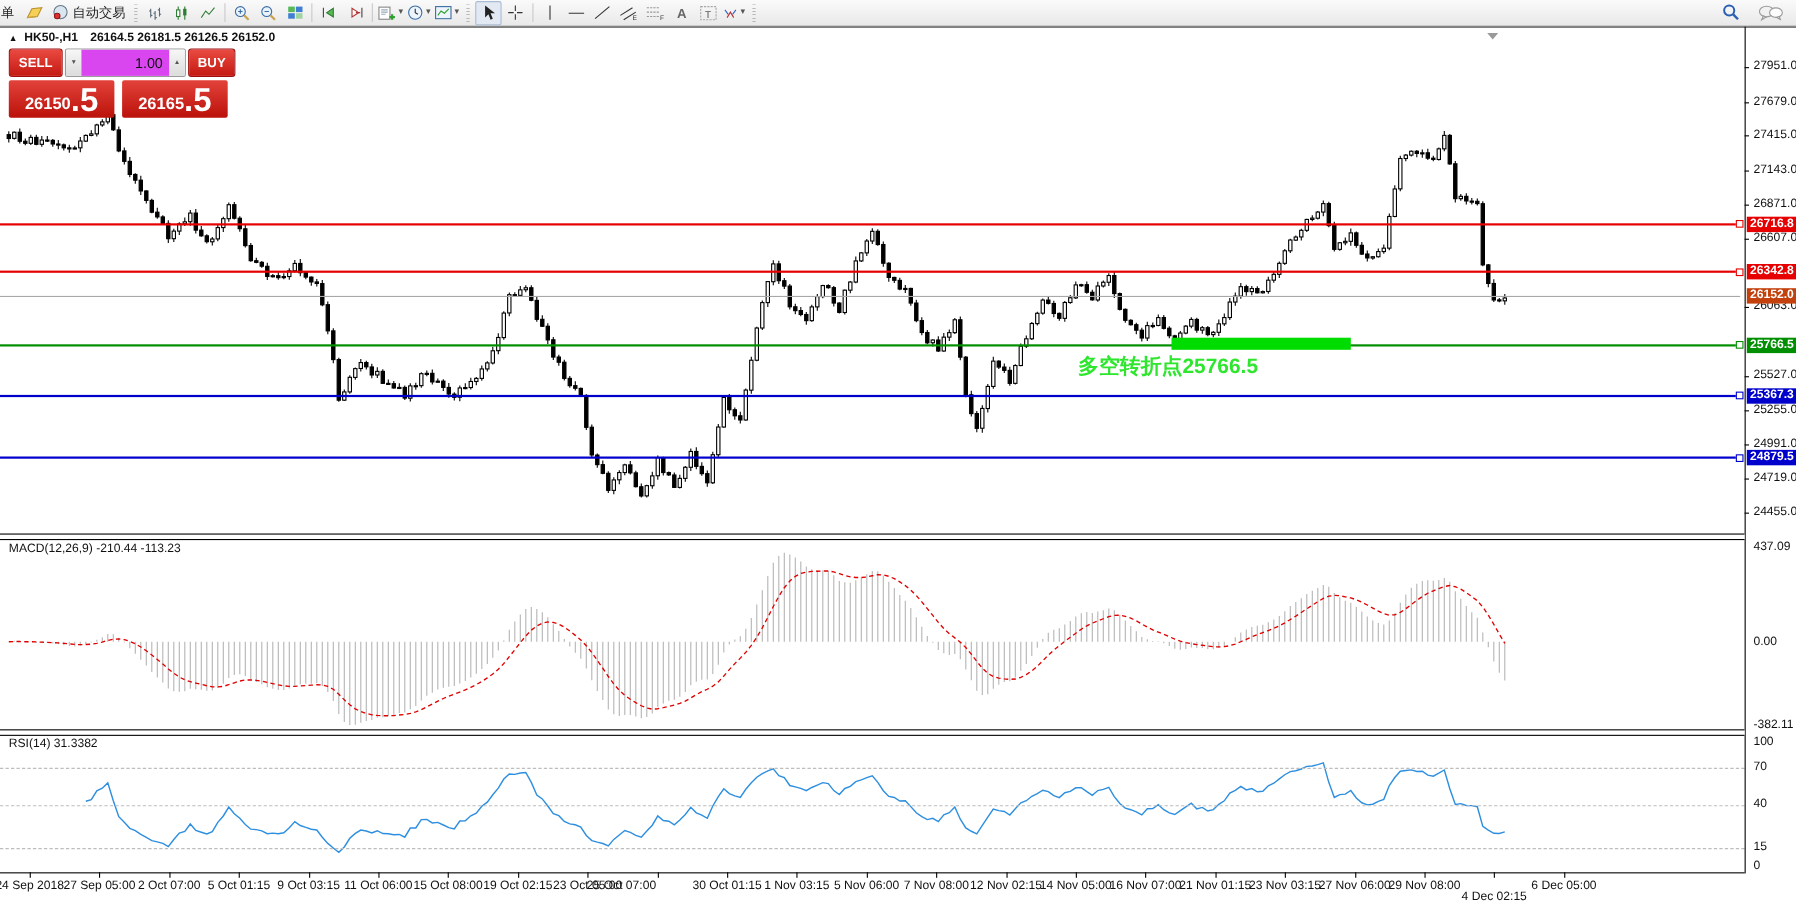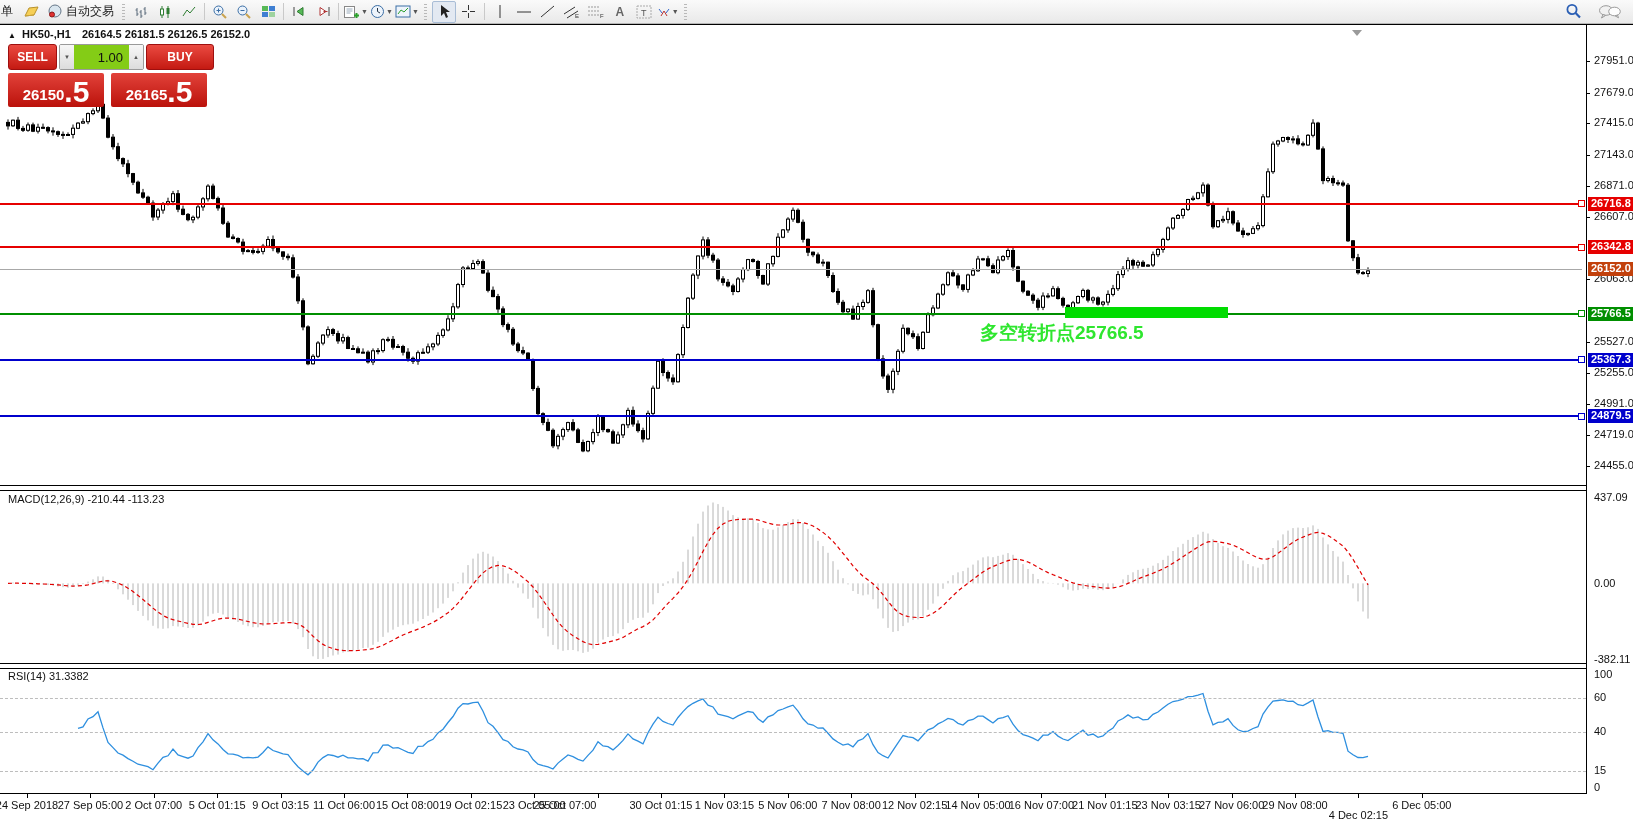--- a/index.html
+++ b/index.html
@@ -41,24 +41,24 @@
   #shift-marker{position:absolute;left:1352px;top:30px;width:0;height:0;border-left:5px solid transparent;
     border-right:5px solid transparent;border-top:6px solid #9a9a9a;z-index:4;}
   #date-axis{position:absolute;left:0;top:0;width:1633px;height:819px;z-index:4;}
   .date-tick{position:absolute;top:793px;width:1px;height:5px;background:#000;}
   .date-label{position:absolute;top:799px;transform:translateX(-50%);font-size:11px;color:#111;white-space:nowrap;}
   
   #trade-panel{position:absolute;left:8px;top:44px;width:206px;z-index:10;}
   .tp-row1{display:flex;height:26px;gap:2px;}
   .tp-sell,.tp-buy{border:1px solid #9e0f0f;border-radius:3px;color:#fff;font-size:12px;font-weight:bold;
     background:linear-gradient(#ea4a41,#c41a12);width:49px;}
-  .tp-buy{width:68px;}
+  .tp-buy{width:43px;}
   .tp-vol{flex:1;display:flex;border:1px solid #9a9a9a;border-radius:2px;background:#fff;overflow:hidden;}
   .tp-spin{width:14px;border:none;background:linear-gradient(#f7f7f7,#dcdcdc);color:#555;font-size:6px;padding:0;}
-  .tp-field{flex:1;display:flex;align-items:center;justify-content:flex-end;padding-right:6px;font-size:13px;color:#111;background:#84cc16;}
+  .tp-field{flex:1;display:flex;align-items:center;justify-content:flex-end;padding-right:6px;font-size:13px;color:#111;background:#d946ef;}
   .tp-row2{display:flex;gap:7px;margin-top:3px;}
   .tp-price{width:96px;height:33px;border-radius:2px;background:linear-gradient(#e2423a,#bb120b);
     display:flex;align-items:flex-end;justify-content:center;color:#fff;padding-bottom:1px;}
   .tp-pm{font-size:15px;font-weight:bold;line-height:22px;}
   .tp-pb{font-size:30px;font-weight:bold;line-height:29px;}
 </style>
 </head>
 <body>
 
 <div id="app">
@@ -1143,21 +1143,21 @@
   <div id="macd-axis">
       <div class="axis-tick" style="top: 491px;">437.09</div>
       <div class="axis-tick" style="top: 577.4px;">0.00</div>
       <div class="axis-tick" style="top: 653px;">-382.11</div>
     </div>
 
   <div class="sep-double" style="top:663px"></div>
   <div class="ind-label" style="top:670px">RSI(14) 31.3382</div>
   <div id="rsi-axis">
       <div class="axis-tick" style="top: 668px;">100</div>
-      <div class="axis-tick" style="top: 690.6px;">60</div>
+      <div class="axis-tick" style="top: 690.6px;">70</div>
       <div class="axis-tick" style="top: 724.5px;">40</div>
       <div class="axis-tick" style="top: 764px;">15</div>
       <div class="axis-tick" style="top: 781px;">0</div>
     </div>
 
   <div id="date-line"></div>
   <div id="date-axis">
       <div class="date-tick" style="left: 27px;"></div>
       <div class="date-label" style="left: 27px;">24 Sep 2018</div>
       <div class="date-tick" style="left: 90.4px;"></div>

